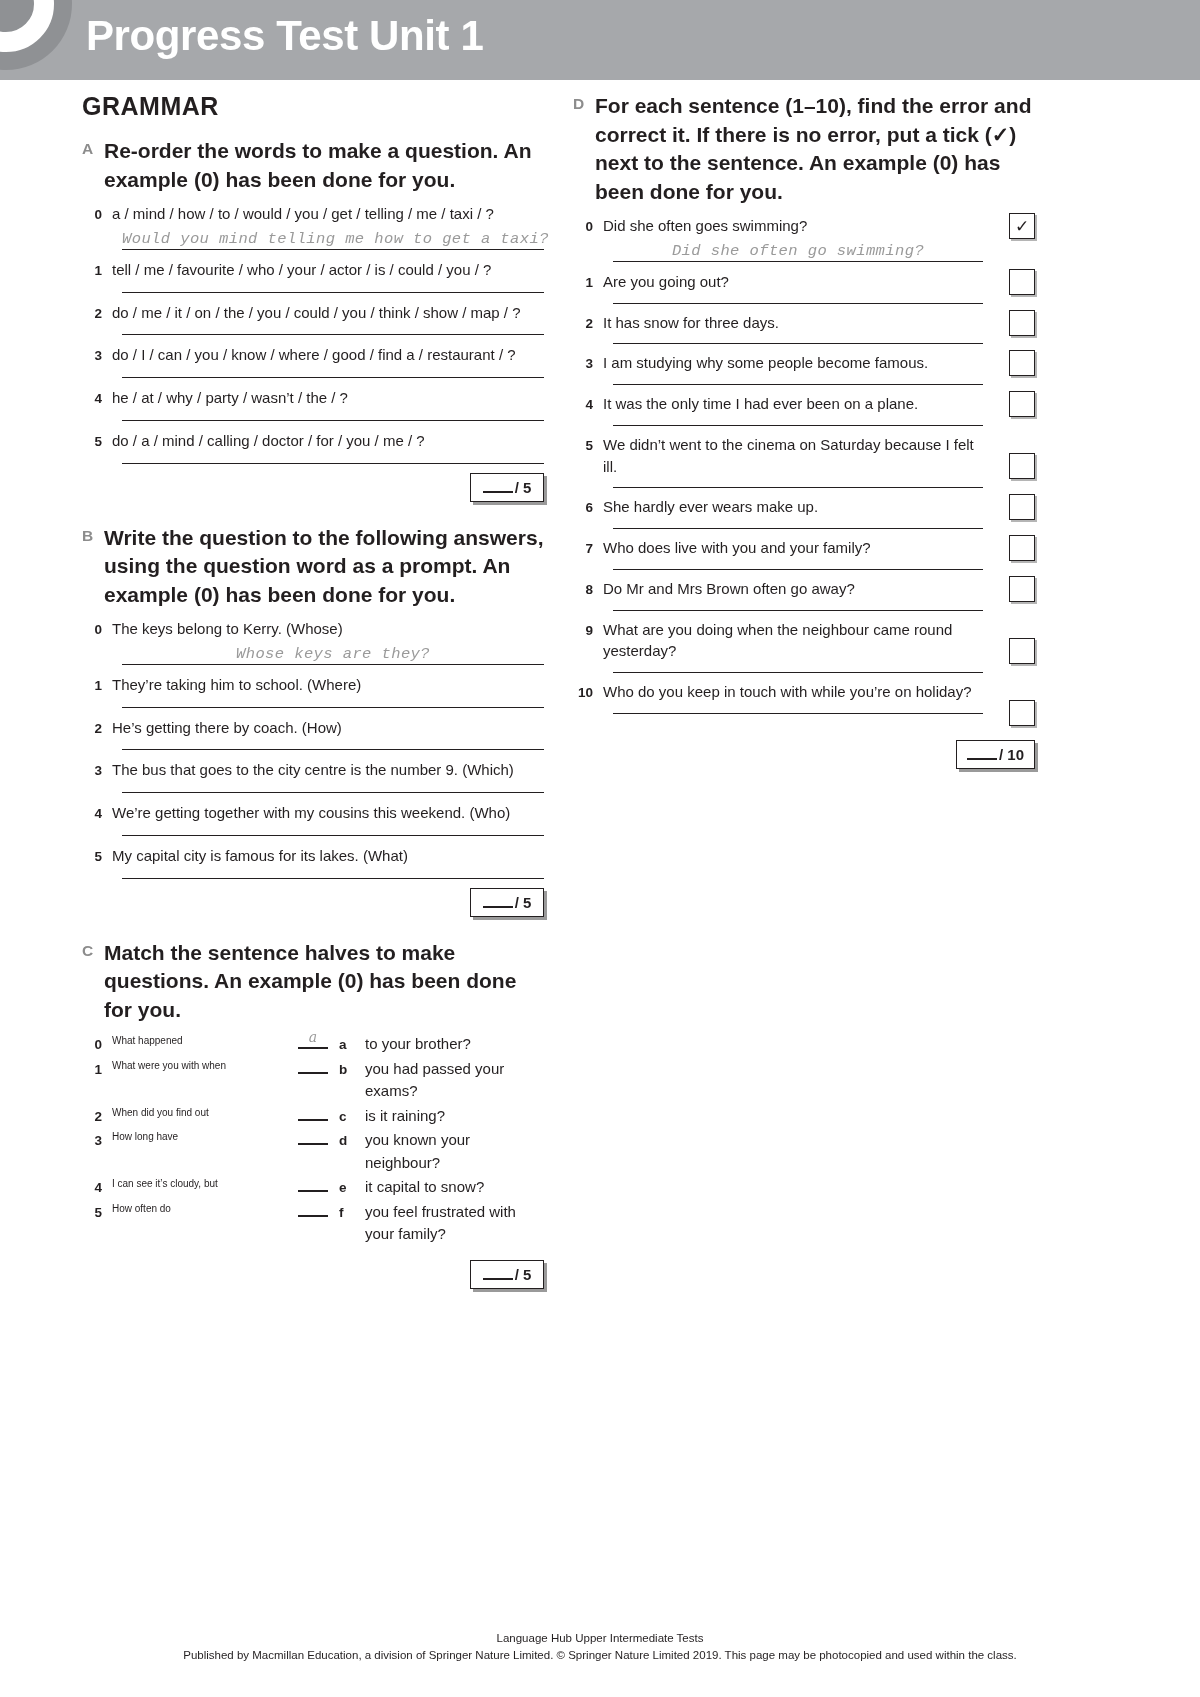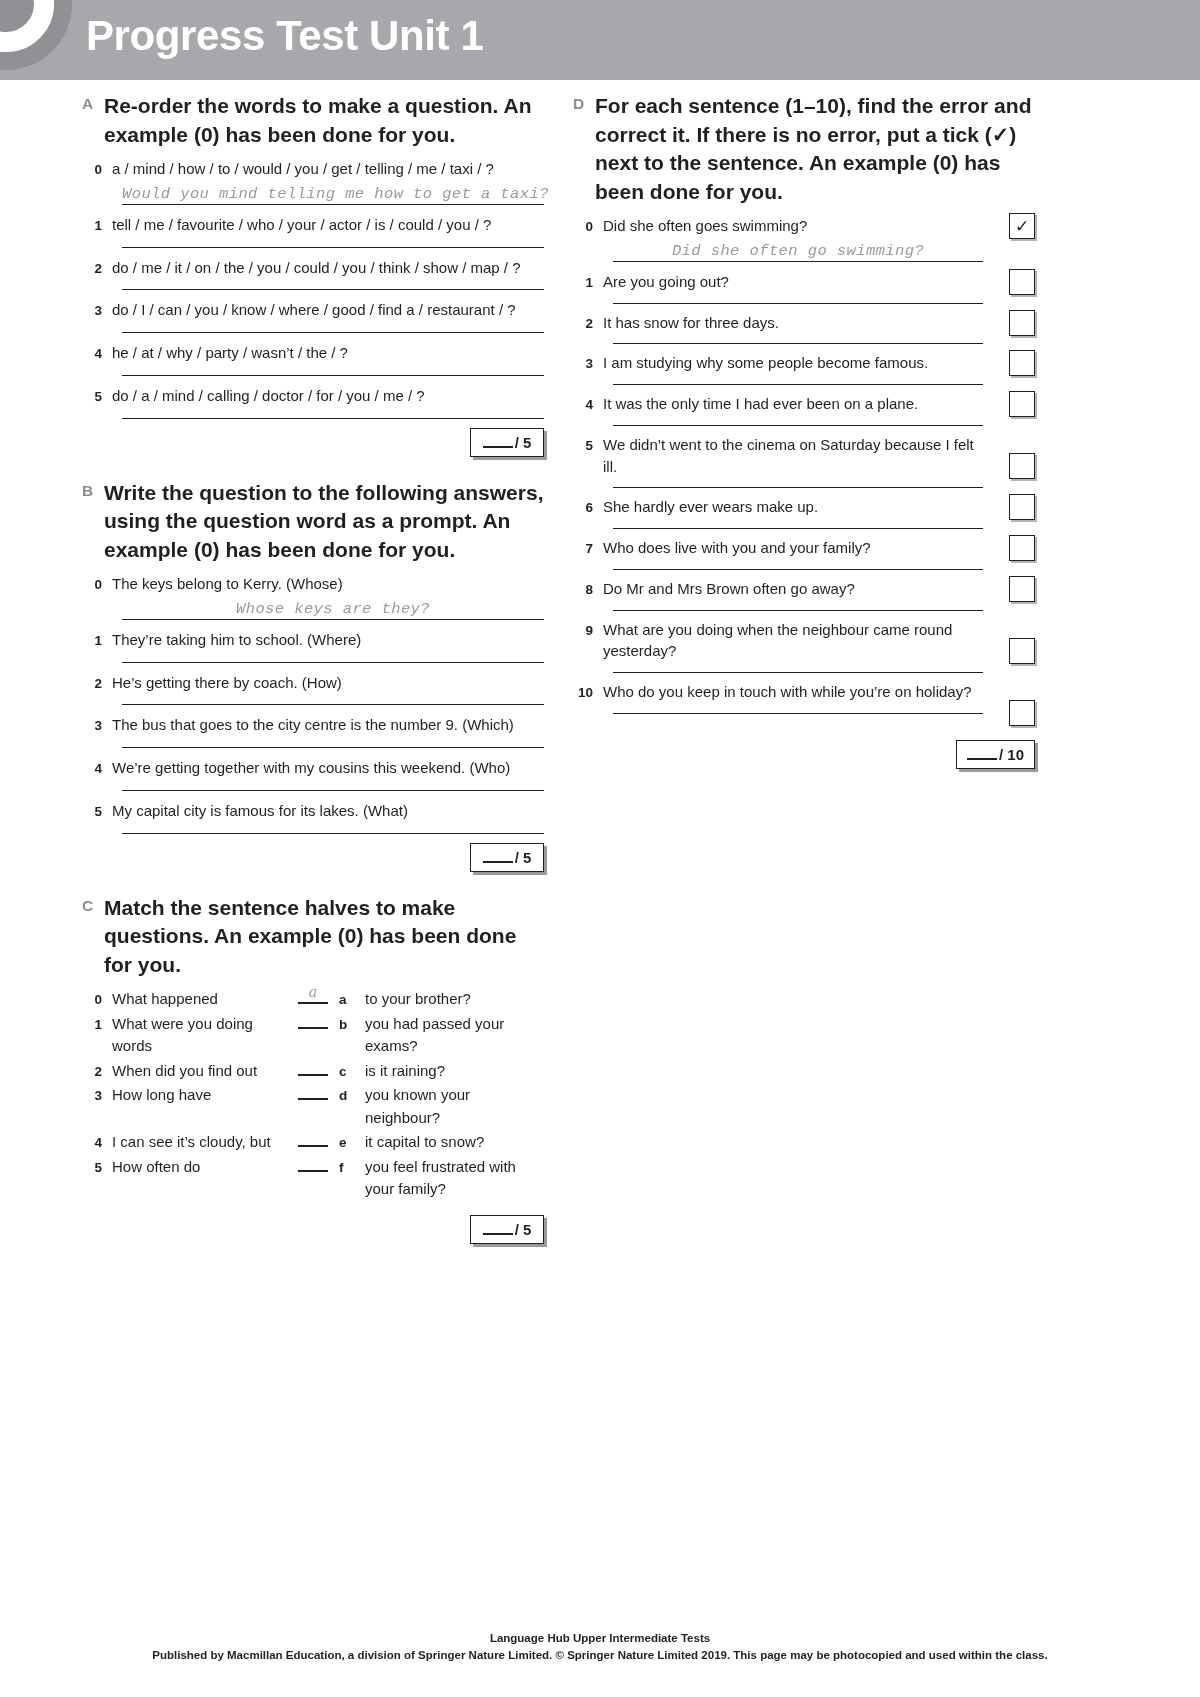--- a/index.html
+++ b/index.html
@@ -165,21 +165,21 @@
     padding-right: 10px;
     font-size: 13.5px;
     font-weight: bold;
     line-height: 1.5;
     padding-top: 2px;
     box-sizing: border-box;
   }
   .match-left {
     flex: 0 0 175px;
     width: 175px;
-    font-size: 15px;
+    font-size: 10px;
     line-height: 1.5;
   }
   .match-blank-cell {
     flex: 0 0 52px;
     width: 52px;
     padding-top: 14px;
     display: flex;
     justify-content: center;
     position: relative;
   }
@@ -232,38 +232,39 @@
   .d-text { padding-right: 60px; }
 
   
   .footer {
     position: absolute;
     left: 0;
     top: 1630px;
     width: 1200px;
     text-align: center;
     font-size: 11.5px;
-    font-weight: bold;
+    font-weight: normal;
     line-height: 1.5;
     color: #231f20;
   }
 </style>
 </head>
 <body>
 
 <div class="page">
 
   <div class="header-band">
     <div class="header-ring-inner"></div>
     <div class="header-ring"></div>
     <div class="header-title">Progress Test Unit 1</div>
   </div>
 
   <div class="col-left">
 
+    <div class="section-title">GRAMMAR</div>
 
     <div class="exercise">
       <div class="ex-head">
         <div class="ex-letter">A</div>
         <div class="ex-instruction">Re-order the words to make a question. An example (0) has been done for you.</div>
       </div>
       <div class="items">
 
         <div class="item">
           <div class="item-num">0</div>
@@ -380,21 +381,21 @@
             <div class="match-blank">
               <span class="hw-letter">a</span>
             </div>
           </div>
           <div class="match-letter">a</div>
           <div class="match-right">to your brother?</div>
         </div>
 
         <div class="match-row">
           <div class="match-num">1</div>
-          <div class="match-left">What were you doing words</div>
+          <div class="match-left">What were you with when</div>
           <div class="match-blank-cell">
             <div class="match-blank">
               <span class="hw-letter"></span>
             </div>
           </div>
           <div class="match-letter">b</div>
           <div class="match-right">you had passed your exams?</div>
         </div>
 
         <div class="match-row">

